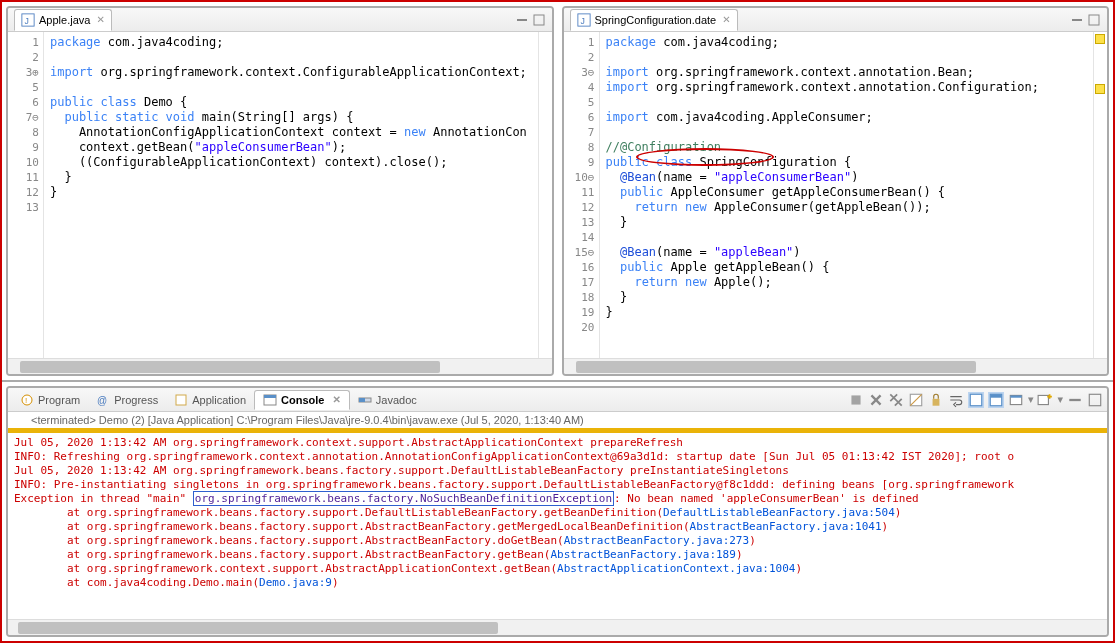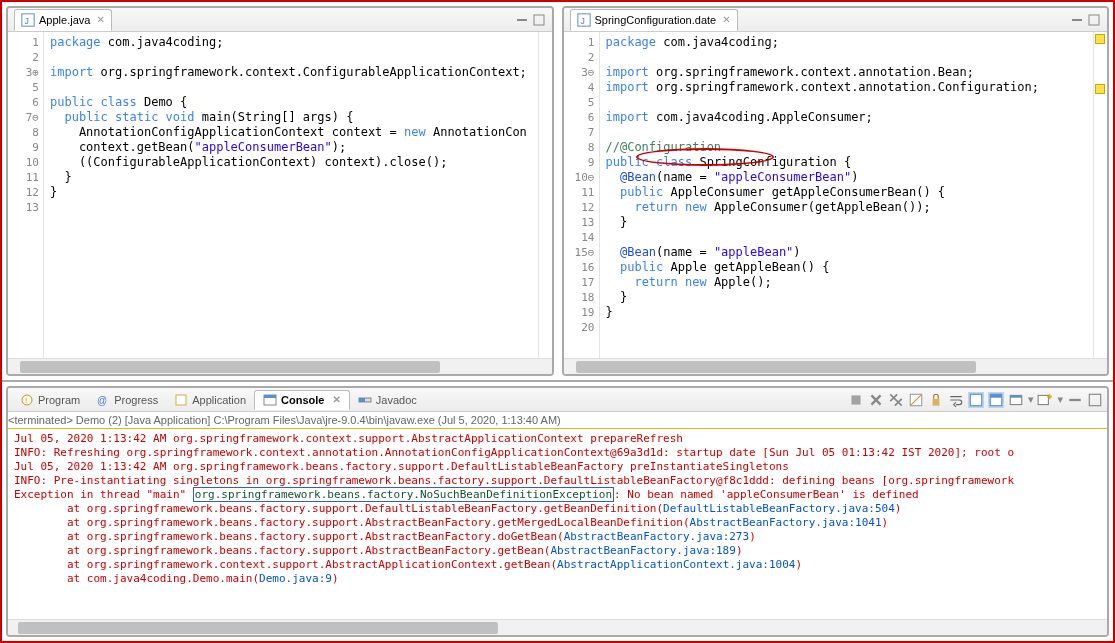--- a/index.html
+++ b/index.html
@@ -169,40 +169,40 @@
 }
 .view-tab .vicon { width: 14px; height:14px; }
 .view-toolbar {
   margin-left: auto;
   display: flex;
   align-items: center;
   gap: 4px;
 }
 .view-toolbar .tb { width: 16px; height: 16px; }
 .term-line {
-  padding: 2px 0;
+  padding: 2px 23px;
   color: #666;
   font-size: 11px;
-  border-bottom: 1px solid #eab308;
+  border-bottom: 5px solid #eab308;
 }
 .console-out {
   font-family: Consolas, monospace;
   font-size: 11px;
   color: #cc0000;
   padding: 3px 6px;
   line-height: 14px;
   white-space: pre;
   flex: 1;
   overflow: hidden;
 }
 .console-out .lnk { color: #0053d9; cursor: pointer; }
 .hl-blue-box {
   border: 1px solid #2e5fcf;
   padding: 0 1px;
-  color: #14532d;
+  color: #4c1d95;
 }
 .bottom-scroll {
   height: 16px;
   border-top: 1px solid #ddd;
   background: #f1f1f1;
   display: flex;
   align-items: center;
 }
 .bottom-scroll .thumb {
   height: 12px;

